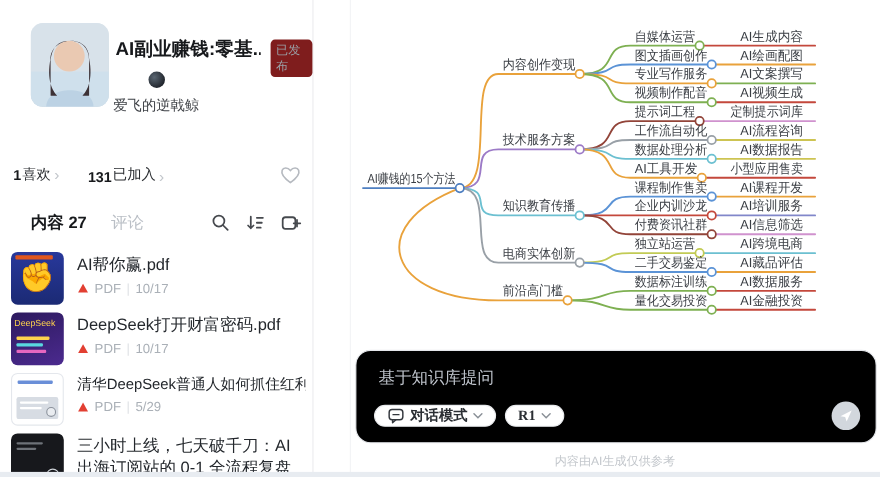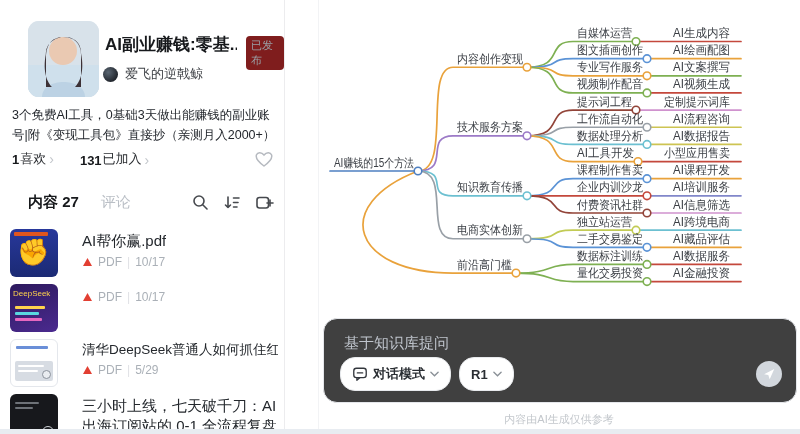--- a/index.html
+++ b/index.html
@@ -8,21 +8,21 @@
   
   .panel{position:absolute;left:0;top:0;width:285px;height:434px;background:#fff;
          border-right:1px solid #ececee;box-sizing:border-box;}
   .kb-avatar{position:absolute;left:28px;top:21px;width:71px;height:76px;border-radius:11px;
              background:linear-gradient(180deg,#dfe7ee 0%,#cfd9e2 55%,#bcd0de 100%);overflow:hidden;}
   .kb-avatar svg{display:block;}
   .kb-title{position:absolute;left:105px;top:33px;width:132px;font-size:17px;font-weight:bold;
             color:#17191c;white-space:nowrap;overflow:hidden;}
   .kb-badge{position:absolute;left:246px;top:36px;background:#7f1d1d;color:#9aa0a6;font-size:11px;
             padding:2px 5px;border-radius:4px;}
-  .author{position:absolute;left:103px;top:65px;display:flex;align-items:center;gap:7px;}
+  .author{position:absolute;left:103px;top:65px;display:flex;align-items:center;gap:7px;flex-direction:column;}
   .author-avatar{width:15px;height:15px;border-radius:50%;
                  background:radial-gradient(circle at 35% 35%,#5a6672,#22272e 70%);}
   .author-name{font-size:13px;color:#3f4247;}
   .kb-desc{position:absolute;left:12px;top:106px;width:264px;font-size:12.5px;line-height:19.5px;
            color:#1f2329;}
   .stats{position:absolute;left:12px;top:150px;width:262px;display:flex;align-items:center;font-size:13px;}
   .stat-num{font-weight:bold;color:#17191c;}
   .stat-label{color:#2a2d31;margin-left:1px;}
   .chev{color:#c2c6cb;font-size:14px;margin:0 0 0 3px;}
   .stat-gap{width:26px;}
@@ -52,35 +52,35 @@
   .thumb-doc .gl1{top:4px;width:26px;}
   .thumb-doc .gl2{top:9px;width:20px;}
   .thumb-doc .ring{position:absolute;right:2px;bottom:2px;width:9px;height:9px;border:1.5px solid #8b929c;
                    border-radius:50%;box-sizing:border-box;background:#e9ecf0;}
   .thumb-dark{background:#17181c;}
   .thumb-dark .dl1,.thumb-dark .dl2{position:absolute;left:5px;height:2px;background:#6e7278;border-radius:1px;}
   .thumb-dark .dl1{top:8px;width:24px;}
   .thumb-dark .dl2{top:13px;width:18px;}
   .thumb-dark .ring{position:absolute;right:4px;bottom:4px;width:12px;height:12px;border:1.5px solid #cfd3d8;
                     border-radius:50%;box-sizing:border-box;}
-  .file-info{margin-left:24px;min-width:0;padding-top:2px;}
+  .file-info{margin-left:12px;min-width:0;padding-top:2px;}
   .file-title{font-size:15px;color:#24282d;line-height:1.35;white-space:nowrap;overflow:hidden;}
   .file-title.wrap{white-space:normal;}
   .file-meta{display:flex;align-items:center;gap:5px;margin-top:4px;font-size:12px;color:#aab0b7;}
   .meta-sep{color:#e0e2e6;}
   
   .main-edge{position:absolute;left:318px;top:0;width:1px;height:434px;background:#f2f3f5;}
   #mindmap-svg{position:absolute;left:285px;top:0;}
   .composer{position:absolute;left:323px;top:318px;width:474px;height:85px;box-sizing:border-box;
-            border:1px solid #e5e7eb;border-radius:14px;background:#404040;}
+            border:1px solid #e5e7eb;border-radius:14px;background:#000000;}
   .composer-placeholder{position:absolute;left:20px;top:15px;font-size:15px;color:#bfc4cc;cursor:text;}
   .composer-row{position:absolute;left:16px;right:14px;bottom:11px;display:flex;align-items:center;}
-  .pill{display:flex;align-items:center;gap:5px;height:34px;padding:0 11px;border:1px solid #e8eaed;
+  .pill{display:flex;align-items:center;gap:5px;height:20px;padding:0 11px;border:1px solid #e8eaed;
         border-radius:15px;background:#fff;font-size:13px;font-weight:bold;color:#2a2e33;cursor:pointer;
-        font-family:Liberation Sans, sans-serif;}
+        font-family:Liberation Serif, serif;}
   .pill + .pill{margin-left:8px;}
   .send{margin-left:auto;width:26px;height:26px;border-radius:50%;border:none;background:#d2d7dd;
         display:flex;align-items:center;justify-content:center;cursor:pointer;padding:0;}
   .disclaimer{position:absolute;left:318px;top:412px;width:482px;text-align:center;
               font-size:11px;color:#c3c7cc;}
   .bottom-strip{position:absolute;left:0;top:429px;width:800px;height:5px;background:#e8ecf1;}
   text{font-family:"Liberation Sans",sans-serif;}
 </style>
 </head>
 <body>
@@ -99,21 +99,20 @@
   </div>
 
   <div class="kb-title">AI副业赚钱:零基...</div>
   <div class="kb-badge">已发布</div>
 
   <div class="author">
     <span class="author-avatar"></span>
     <span class="author-name">爱飞的逆戟鲸</span>
   </div>
 
-  <div class="kb-desc">3个免费AI工具，0基础3天做出能赚钱的副业账号|附《变现工具包》直接抄（亲测月入2000+）</div>
 
   <div class="stats">
     <span style="display:flex;align-items:center;cursor:pointer;">
       <span class="stat-num">1</span>
       <span class="stat-label">喜欢</span>
       <span class="chev">›</span>
     </span>
     <span class="stat-gap"></span>
     <span style="display:flex;align-items:flex-end;cursor:pointer;">
       <span class="stat-num">131</span>
@@ -176,20 +175,21 @@
     </div>
 
     <div class="file-item">
       <div class="thumb thumb-ds">
         <span class="dsname">DeepSeek</span>
         <span class="bar1"></span>
           <span class="bar2"></span>
           <span class="bar3"></span>
       </div>
       <div class="file-info">
+        <div class="file-title">DeepSeek打开财富密码.pdf</div>
         <div class="file-meta">
           <svg width="11" height="10" viewBox="0 0 11 10">
             <path d="M1 9 L5.5 1 L10 9 Z" fill="#e23f32"></path>
             </svg>
           <span>PDF</span>
           <span class="meta-sep">|</span>
           <span>10/17</span>
         </div>
       </div>
     </div>

